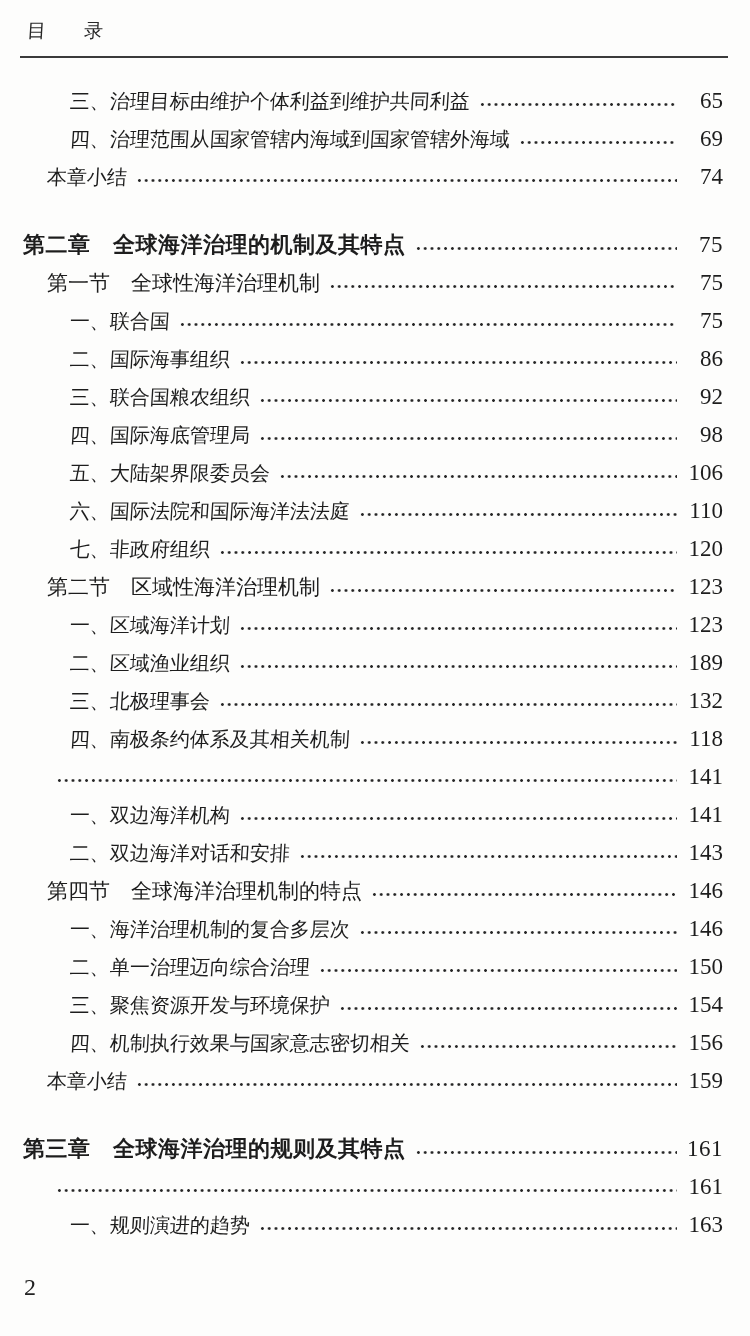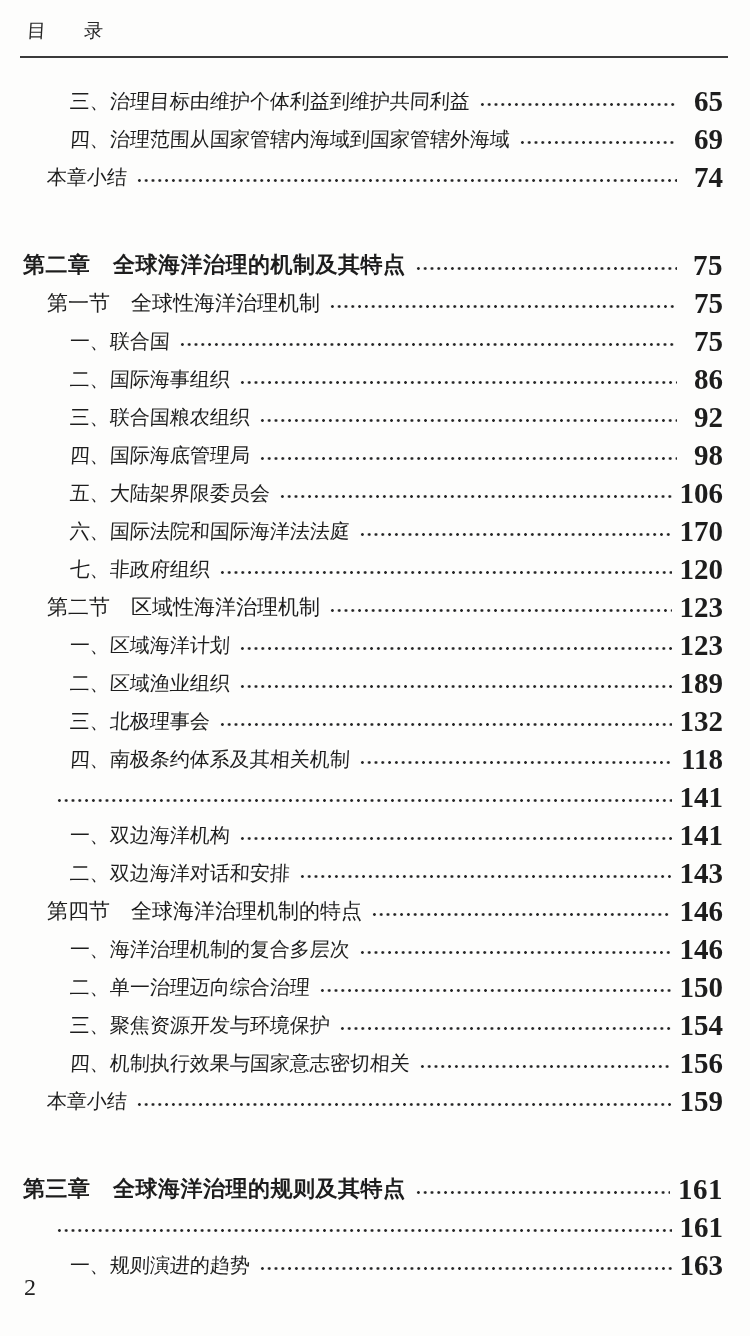--- a/index.html
+++ b/index.html
@@ -14,41 +14,41 @@
   }
   .running-header { position: absolute; left: 27px; top: 18px; }
   .header-title { font-size: 19px; color: #262626; }
   .kai { display: inline-block; transform: skewX(-3.5deg); }
   .header-rule {
     position: absolute; left: 20px; top: 56px;
     width: 708px; height: 2px; background: #3b3b3b;
   }
   .toc { position: absolute; left: 23px; top: 82px; width: 700px; }
   .row { display: flex; align-items: center; height: 38px; white-space: nowrap; }
-  .row.gap-before { margin-top: 50px; }
+  .row.gap-before { margin-top: 30px; }
   .row.chapter {
     font-family: "Liberation Sans", "DejaVu Sans", sans-serif;
     font-weight: 700; font-size: 22px; letter-spacing: 0.5px;
   }
   .row.section { font-size: 21px; padding-left: 24px; justify-content: flex-end; }
   .row.summary { font-size: 20px; padding-left: 24px; }
   .row.item    { font-size: 20px; padding-left: 47px; }
   .label { flex: 0 0 auto; }
   .leader {
     flex: 1 1 auto; align-self: stretch;
     margin: 0 8px 0 9px;
     background-image: radial-gradient(circle, #262626 1.1px, rgba(0,0,0,0) 1.6px);
     background-size: 6.8px 6.8px;
     background-repeat: repeat-x;
     background-position: 0 calc(50% + 3px);
   }
   .pagenum {
     flex: 0 0 auto; min-width: 38px; text-align: right;
     font-family: "Liberation Serif", "DejaVu Serif", serif;
-    font-weight: 700; font-size: 29px;
+    font-weight: 400; font-size: 23px;
   }
   .page-footer { position: absolute; left: 24px; top: 1274px; }
   .folio { font-size: 24px; color: #222; }
 </style>
 </head>
 <body>
 
 <div class="page">
   <header class="running-header">
     <span class="kai header-title">目　　录</span>
@@ -101,21 +101,21 @@
         <span class="pagenum">98</span>
       </div>
       <div class="row item">
         <span class="label kai">五、大陆架界限委员会</span>
         <span class="leader"></span>
         <span class="pagenum">106</span>
       </div>
       <div class="row item">
         <span class="label kai">六、国际法院和国际海洋法法庭</span>
         <span class="leader"></span>
-        <span class="pagenum">170</span>
+        <span class="pagenum">110</span>
       </div>
       <div class="row item">
         <span class="label kai">七、非政府组织</span>
         <span class="leader"></span>
         <span class="pagenum">120</span>
       </div>
       <div class="row section">
         <span class="label">第二节　区域性海洋治理机制</span>
         <span class="leader"></span>
         <span class="pagenum">123</span>

